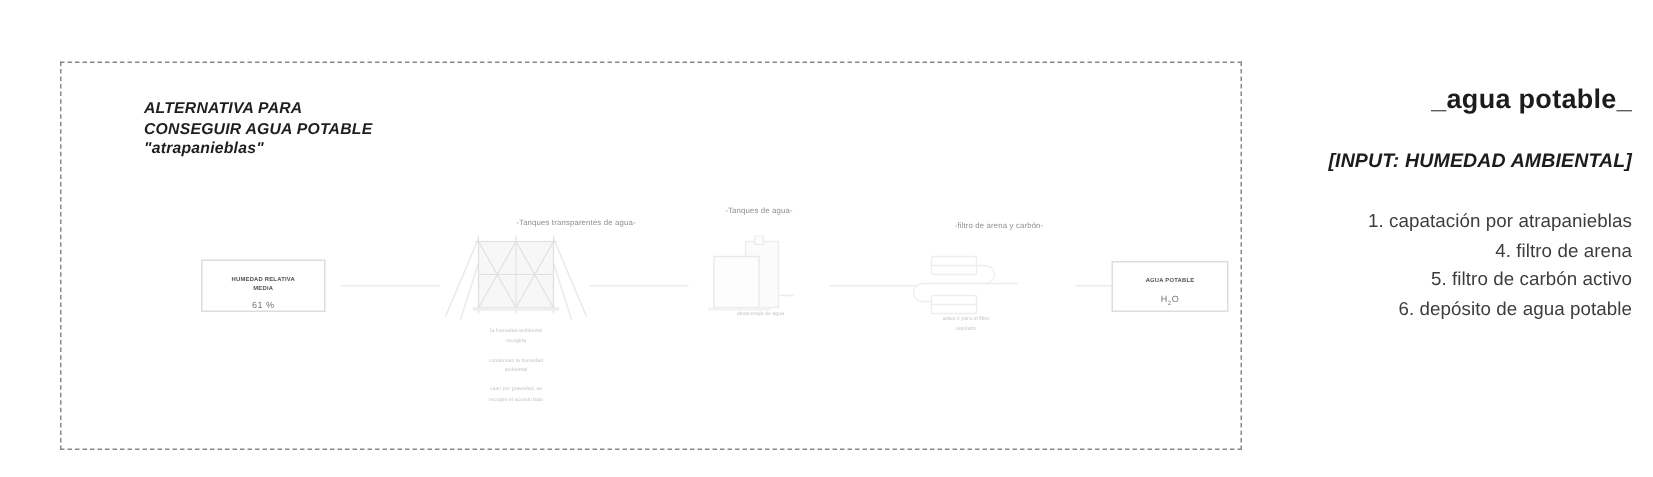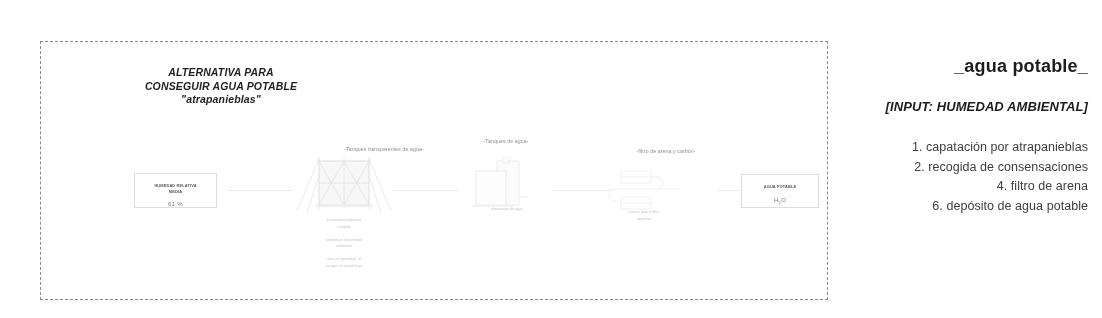--- a/index.html
+++ b/index.html
@@ -25,21 +25,20 @@
     height: 259px;
     border: 1px dashed #8a8a8a;
     box-sizing: border-box;
   }
 
   #diagram-title {
     position: absolute;
     left: 55px;
     top: 24px;
     width: 250px;
-    text-align: center;
     font-style: italic;
     font-weight: bold;
     font-size: 10.5px;
     line-height: 13.5px;
     letter-spacing: 0.15px;
     color: #1f1f1f;
   }
   #diagram-title .sub {
     font-weight: bold;
     font-style: italic;
@@ -282,18 +281,18 @@
 <div id="info-panel">
 
   <div id="info-title">_agua potable_</div>
 
   <div id="io-block">
     <div>[INPUT: HUMEDAD AMBIENTAL]</div>
   </div>
 
   <ul id="steps-list">
     <li>1. capatación por atrapanieblas</li>
-    <li>2. recogida de consensaciones</li>
     <li>4. filtro de arena</li>
+    <li>5. filtro de carbón activo</li>
     <li>6. depósito de agua potable</li>
   </ul>
 
 </div>
 
 </body></html>

